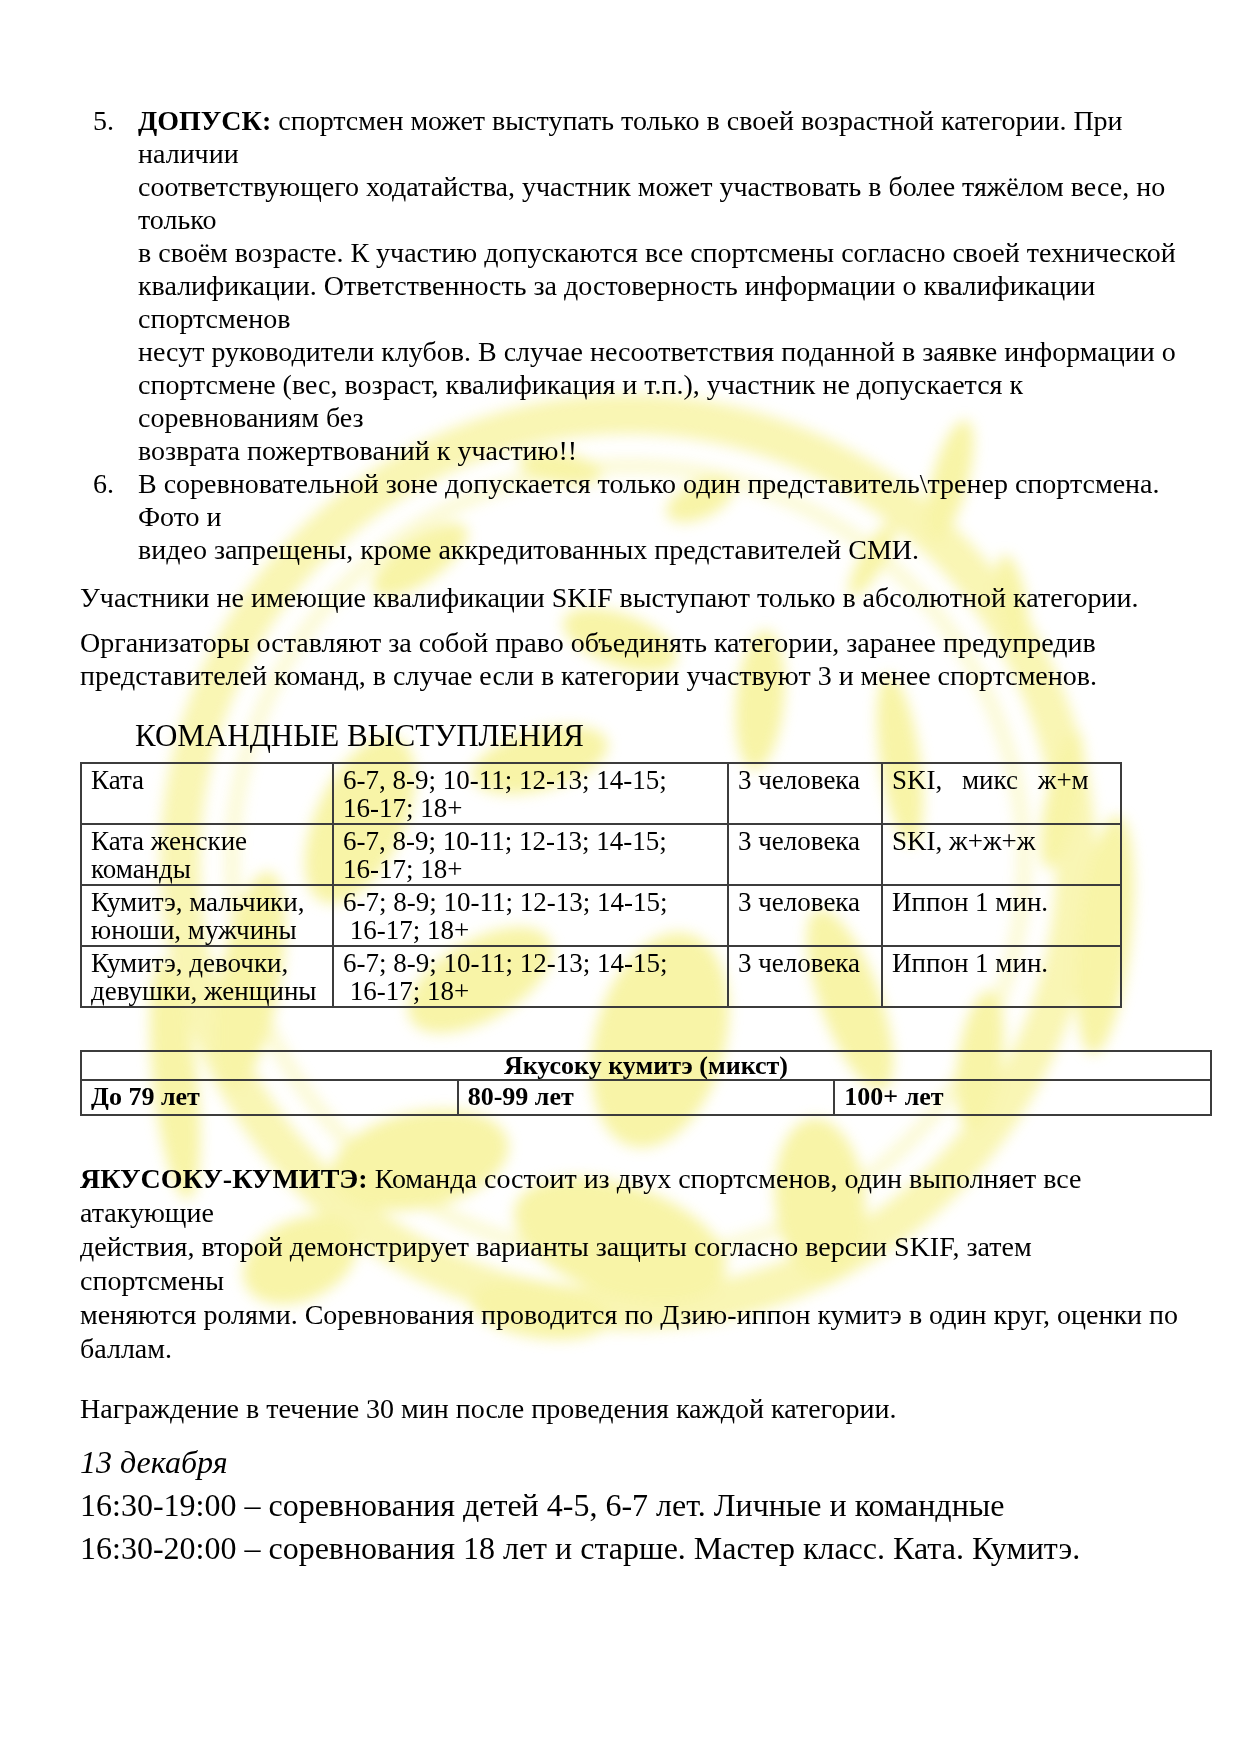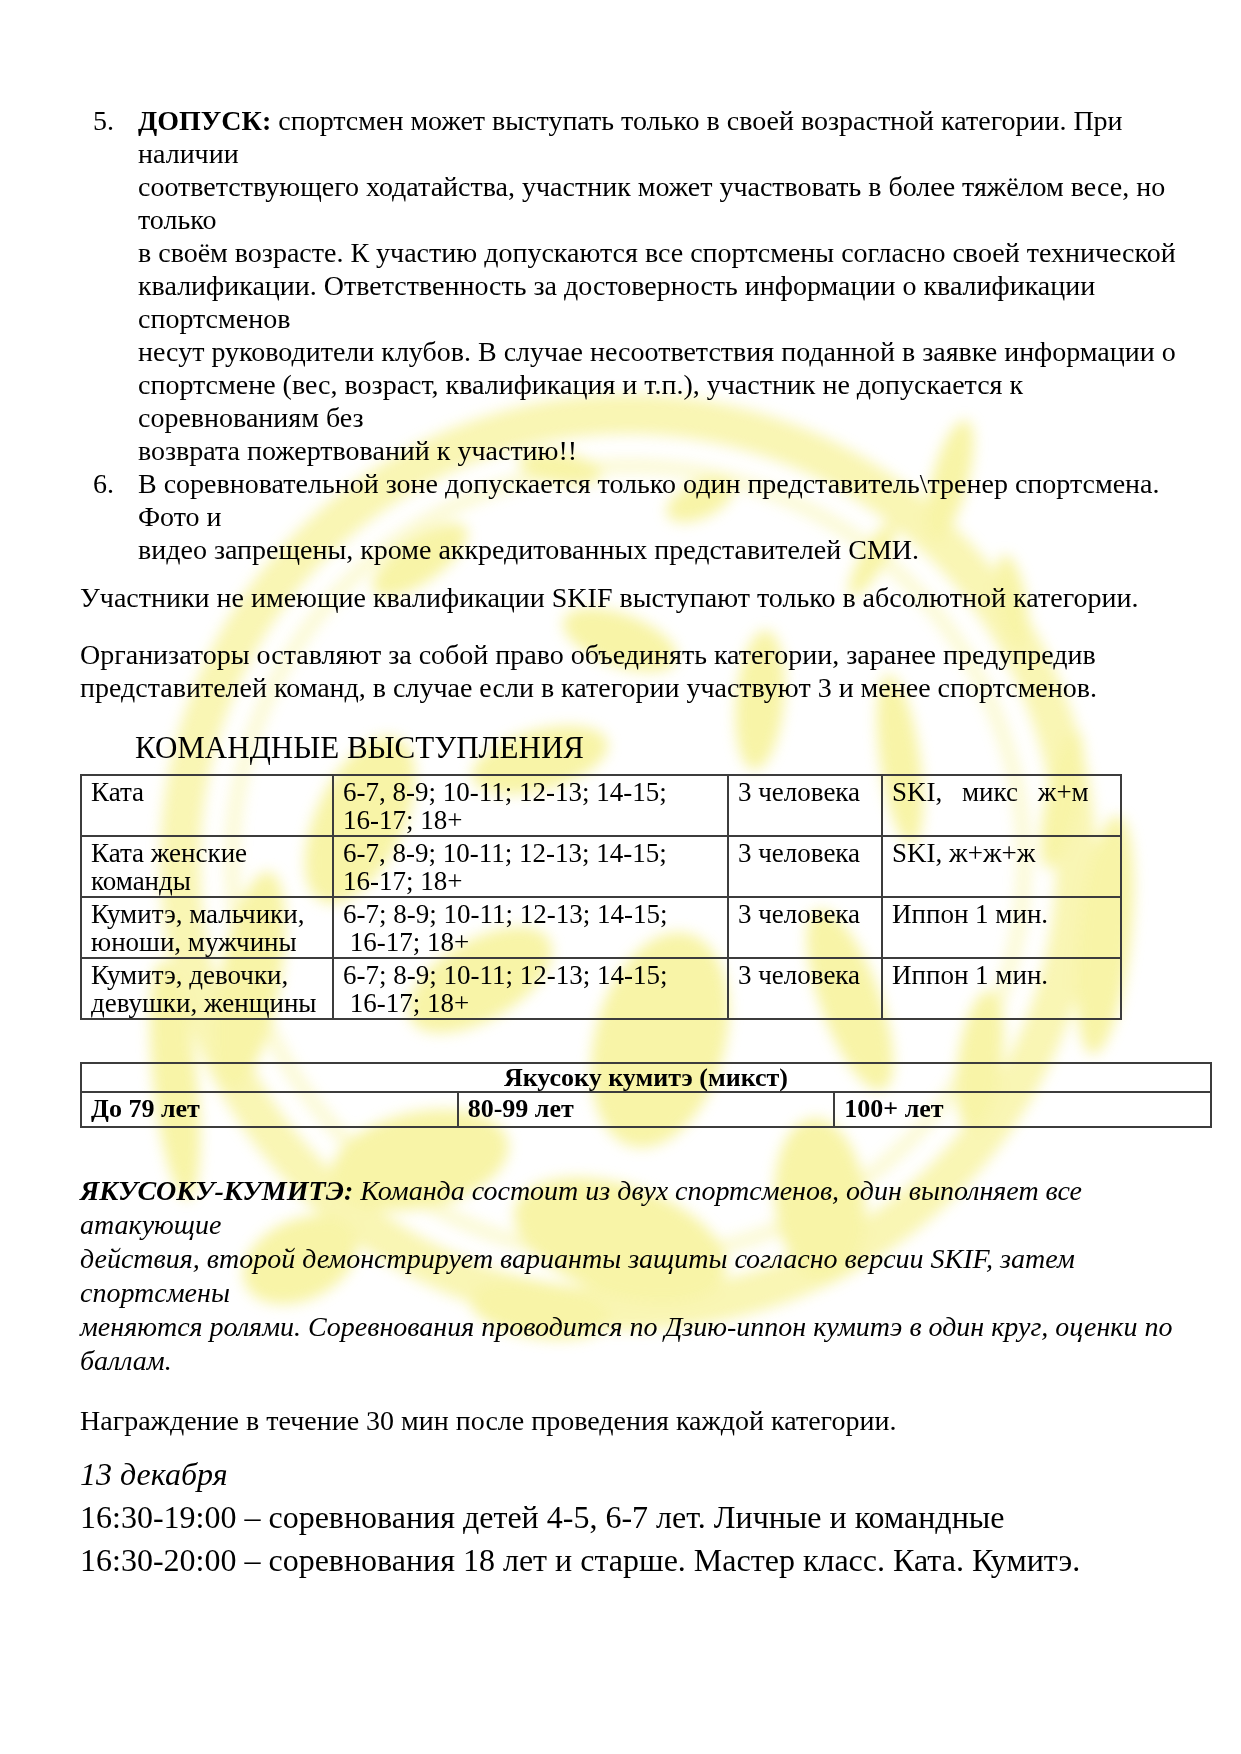--- a/index.html
+++ b/index.html
@@ -12,21 +12,21 @@
   .content{position:relative;z-index:1;padding:104px 60px 0 80px;}
 
   
   .li{display:flex;font-size:28px;line-height:33px;}
   .li .marker{width:45px;padding-left:13px;flex:0 0 auto;}
   .li .body{flex:1;white-space:pre-line;}
   .li .lead{font-weight:bold;}
 
   .p{font-size:28px;line-height:33px;white-space:pre-line;}
   .p-skif{margin-top:15px;}
-  .p-org{margin-top:24px;}
+  .p-org{margin-top:12px;}
 
   .heading{font-size:31px;line-height:36px;margin:26px 0 0 55px;font-weight:normal;white-space:pre;}
 
   
   table{border-collapse:collapse;table-layout:fixed;padding-left:29px;}
   .t1{width:976px;margin-top:8px;}
   .t1 td{
     border:2px solid #3c3c3c;vertical-align:top;white-space:pre-line;
     font-size:27px;line-height:28px;padding:2px 5px 1px 9px;
   }
@@ -34,21 +34,21 @@
   .c1{width:236px;}.c2{width:379px;}.c3{width:138px;}.c4{width:223px;}
   .just{word-spacing:13px;}
 
   
   .t2{width:1132px;margin-top:42px;font-weight:bold;}
   .t2 td{border:2px solid #3c3c3c;font-size:26px;vertical-align:top;padding:0 5px 0 9px;}
   .t2 .hdr{text-align:center;height:27px;line-height:27px;padding:0;}
   .t2 .age{height:33px;line-height:31px;}
   .a1{width:322px;}.a2{width:340px;}.a3{width:314px;}
 
-  .p-yk{margin-top:46px;font-size:28px;line-height:34px;font-style:italic;}
+  .p-yk{margin-top:46px;font-size:28px;line-height:34px;}
   .p-yk .lead{font-weight:bold;}
   .p-yk .body{white-space:pre-line;}
 
   .p-note{margin:16px 0 0 6px;font-size:28px;line-height:48px;white-space:pre-line;}
   .p-award{margin-top:26px;}
 
   .schedule{margin-top:16px;font-size:32px;line-height:43px;}
   .sch-line{white-space:pre;}
   .sch-date{font-style:italic;}
   .sch-indent{padding-left:195px;}

